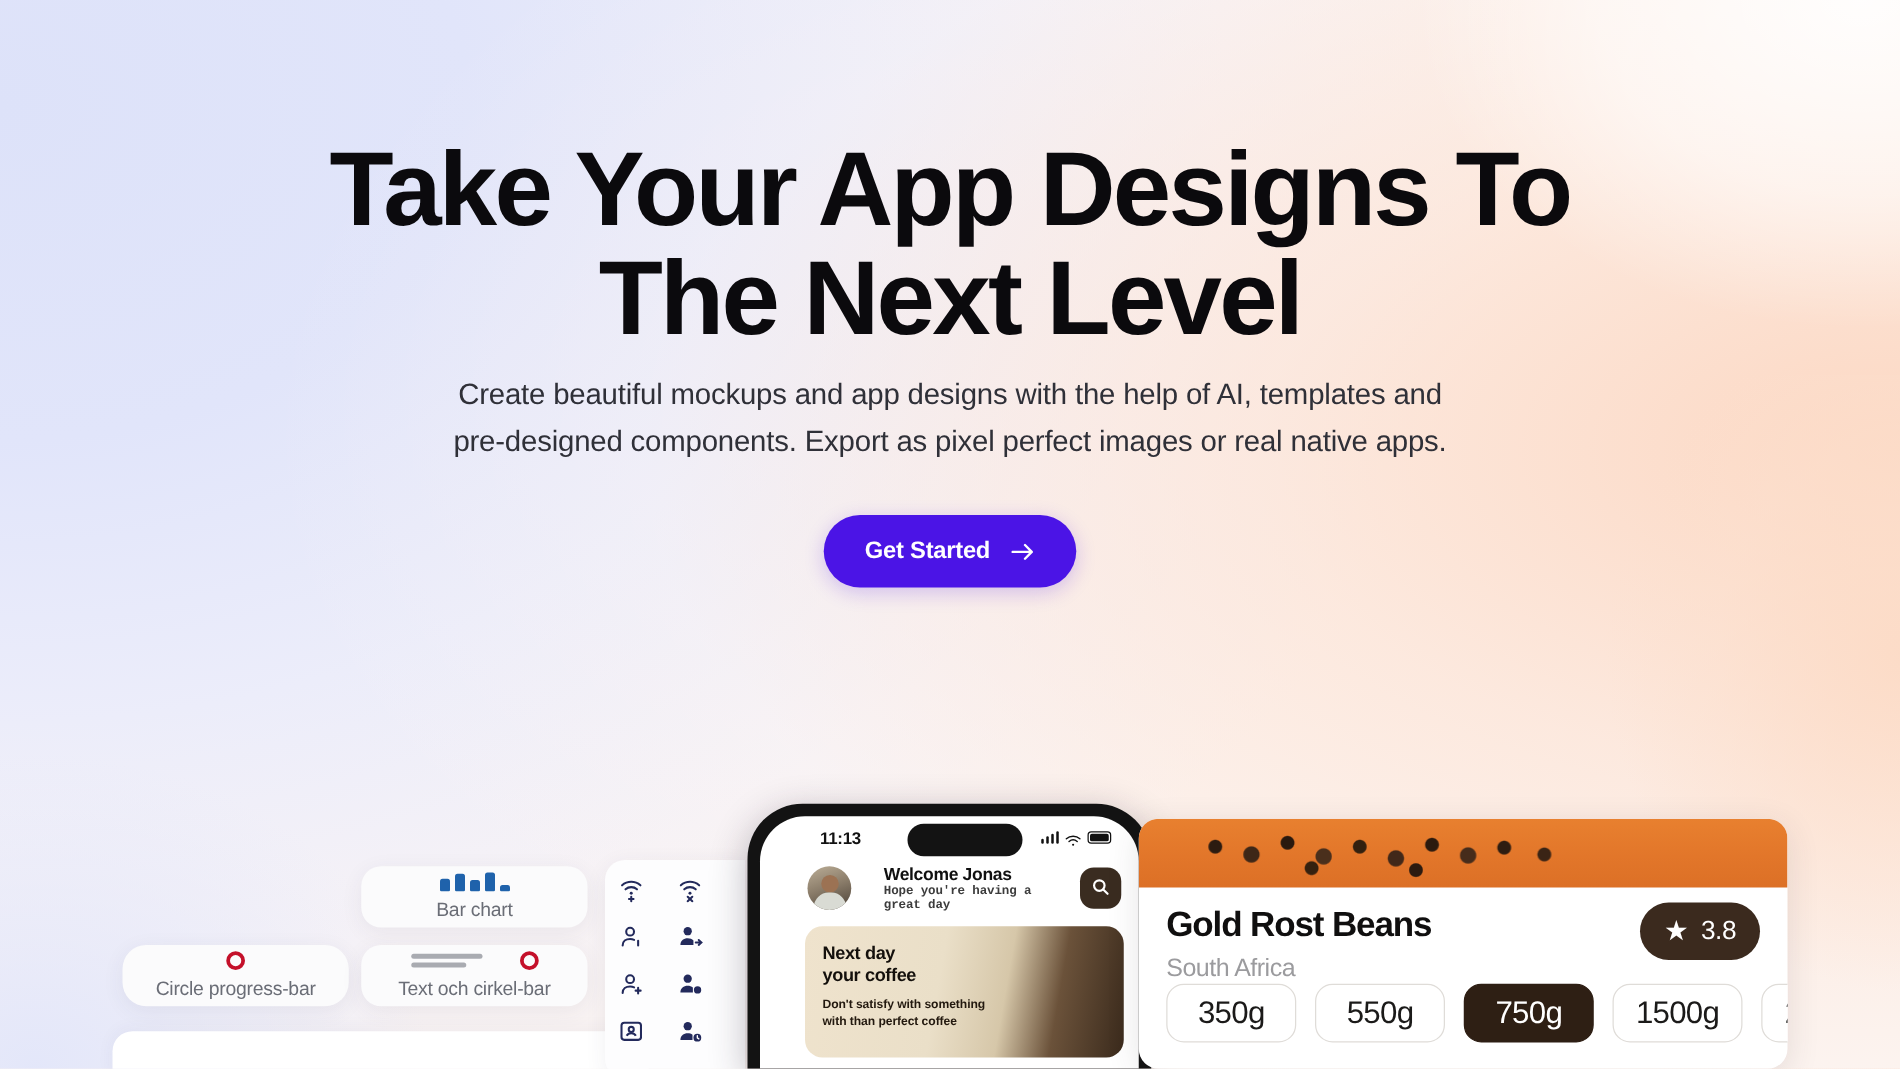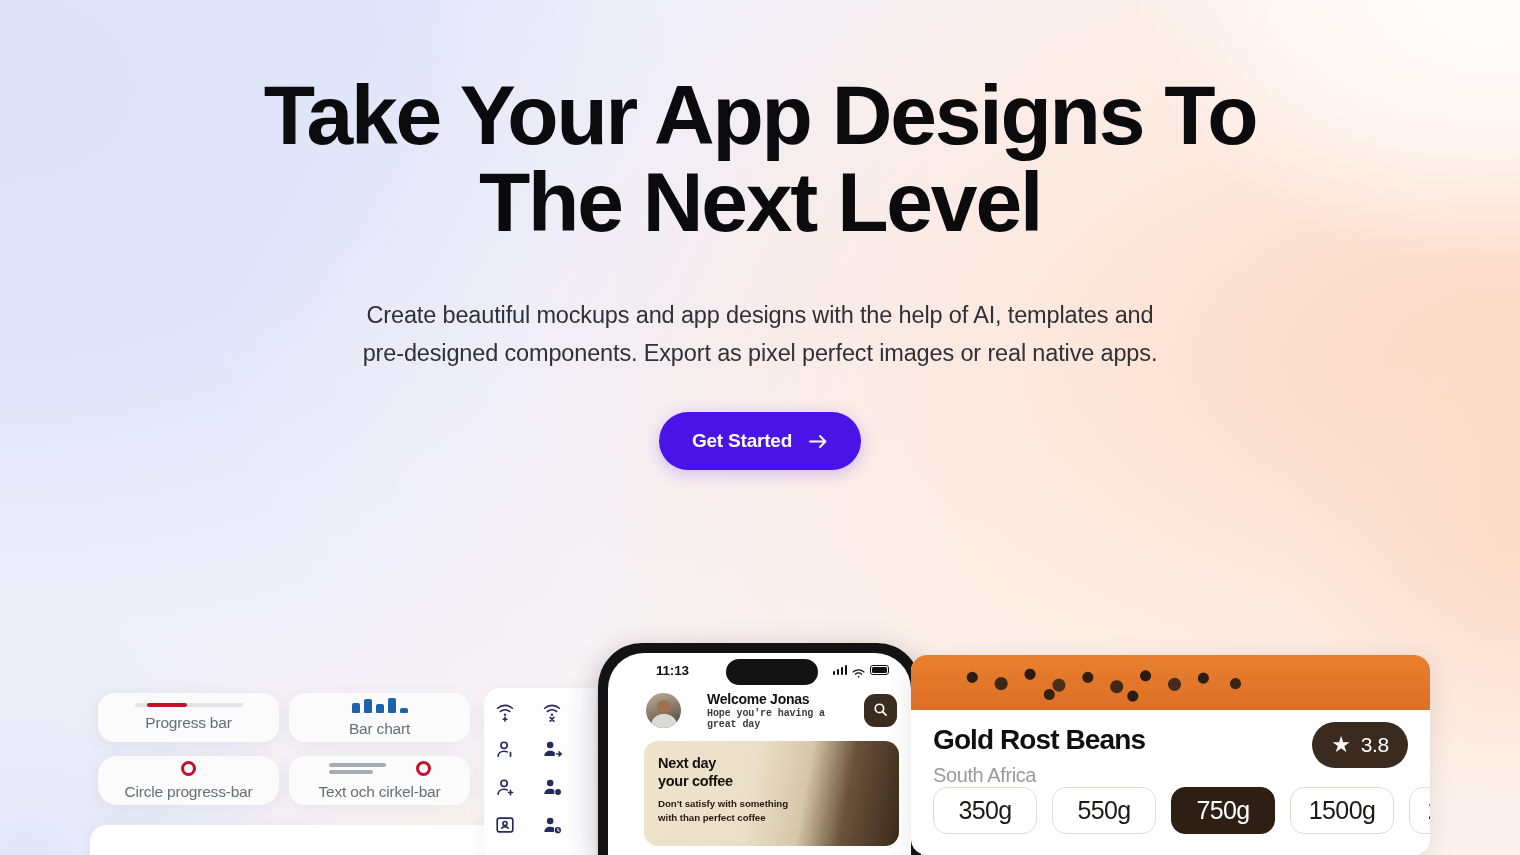--- a/index.html
+++ b/index.html
@@ -26,29 +26,29 @@
     background:radial-gradient(75% 80% at 5% 100%, rgba(226,230,250,0.95) 0%, rgba(230,233,250,0.5) 45%, rgba(230,233,250,0) 75%);
   }
   #bg-peach {
     position:absolute; right:0; top:300px; width:420px; height:560px;
     background:radial-gradient(70% 60% at 100% 40%, rgba(252,219,198,0.9) 0%, rgba(252,224,206,0.45) 50%, rgba(252,224,206,0) 80%);
   }
 
   
   .hero { position:absolute; left:0; top:0; width:1520px; text-align:center; }
   #hero-title {
-    margin-top:72px;
+    margin-top:108px;
     font-size:84px; line-height:87px;
     font-weight:bold; letter-spacing:-2.2px;
     color:#0b0a0d;
     font-family:"Liberation Sans", sans-serif;
   }
   #hero-title .l2 { display:block; }
   #hero-sub {
-    margin-top:50px;
+    margin-top:14px;
     font-size:23.5px; line-height:38px; font-weight:400;
     color:#2f3038;
     letter-spacing:-0.15px;
   }
   #hero-sub .s2 { display:block;text-align:center; }
   #cta-wrap { margin-top:40px; }
   #cta-button {
     display:inline-flex; align-items:center; gap:17px;
     height:58px; padding:0 33px;
     border:none; border-radius:29px;
@@ -256,26 +256,20 @@
         <svg width="19" height="15" viewBox="0 0 19 15" fill="none">
           <path d="M1 7.5h15.2M11 2l5.4 5.5L11 13" stroke="#ffffff" stroke-width="1.9" stroke-linecap="round" stroke-linejoin="round"></path>
         </svg>
       </span>
     </button>
   </div>
 </section>
 
 <section id="showcase">
 
-  <div class="comp-card" id="card-progress">
-    <div class="pb-track">
-        <div class="pb-fill"></div>
-      </div>
-    <div class="comp-label">Progress bar</div>
-  </div>
 
   <div class="comp-card" id="card-bar">
     <div class="barchart">
       <i style="height:10px"></i>
         <i style="height:14px"></i>
         <i style="height:9px"></i>
         <i style="height:15px"></i>
         <i style="height:5px"></i>
     </div>
     <div class="comp-label">Bar chart</div>

